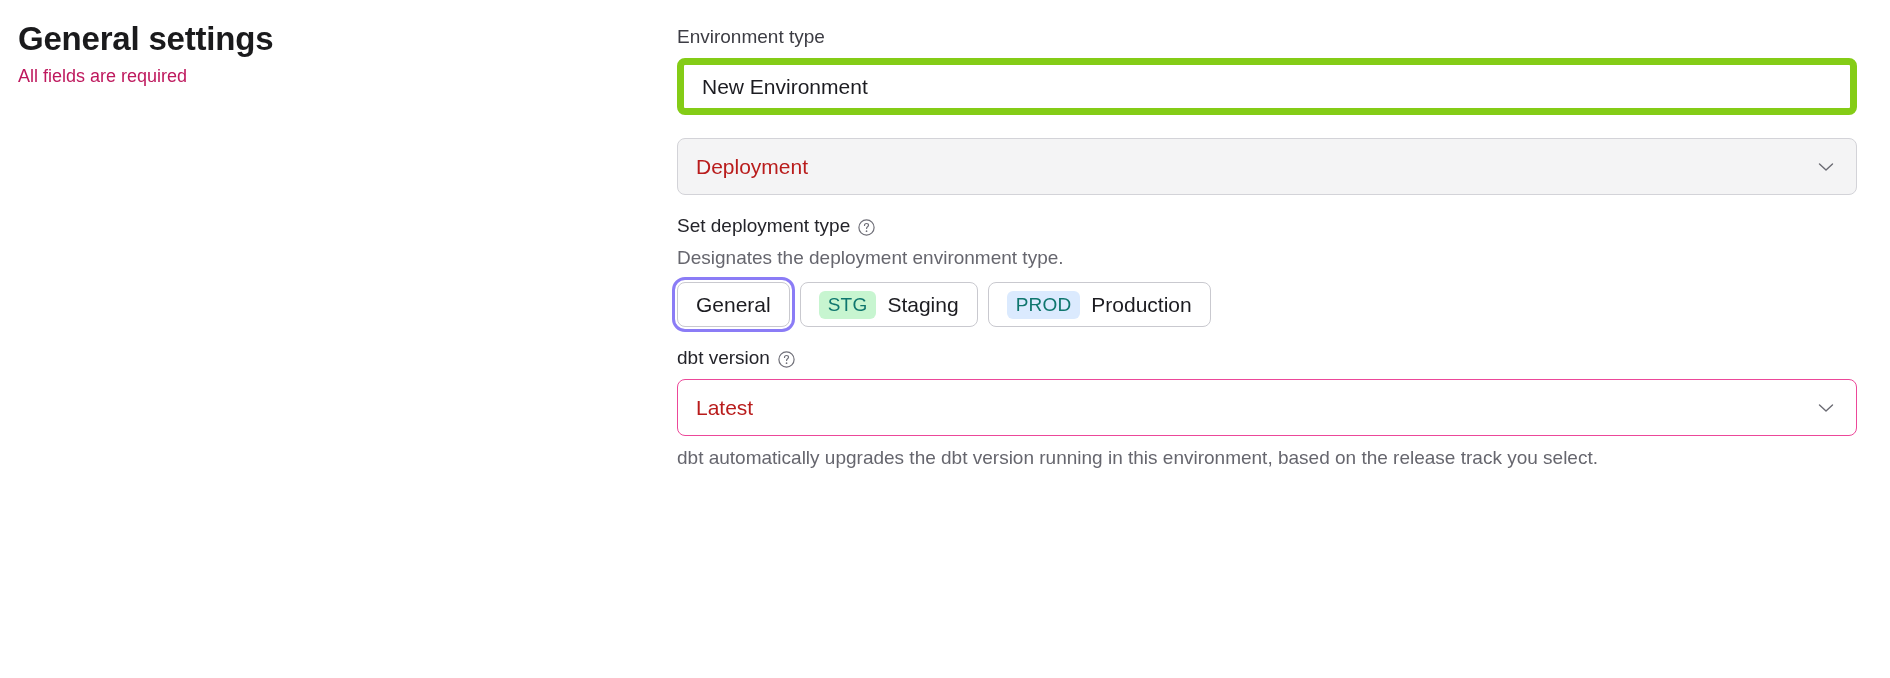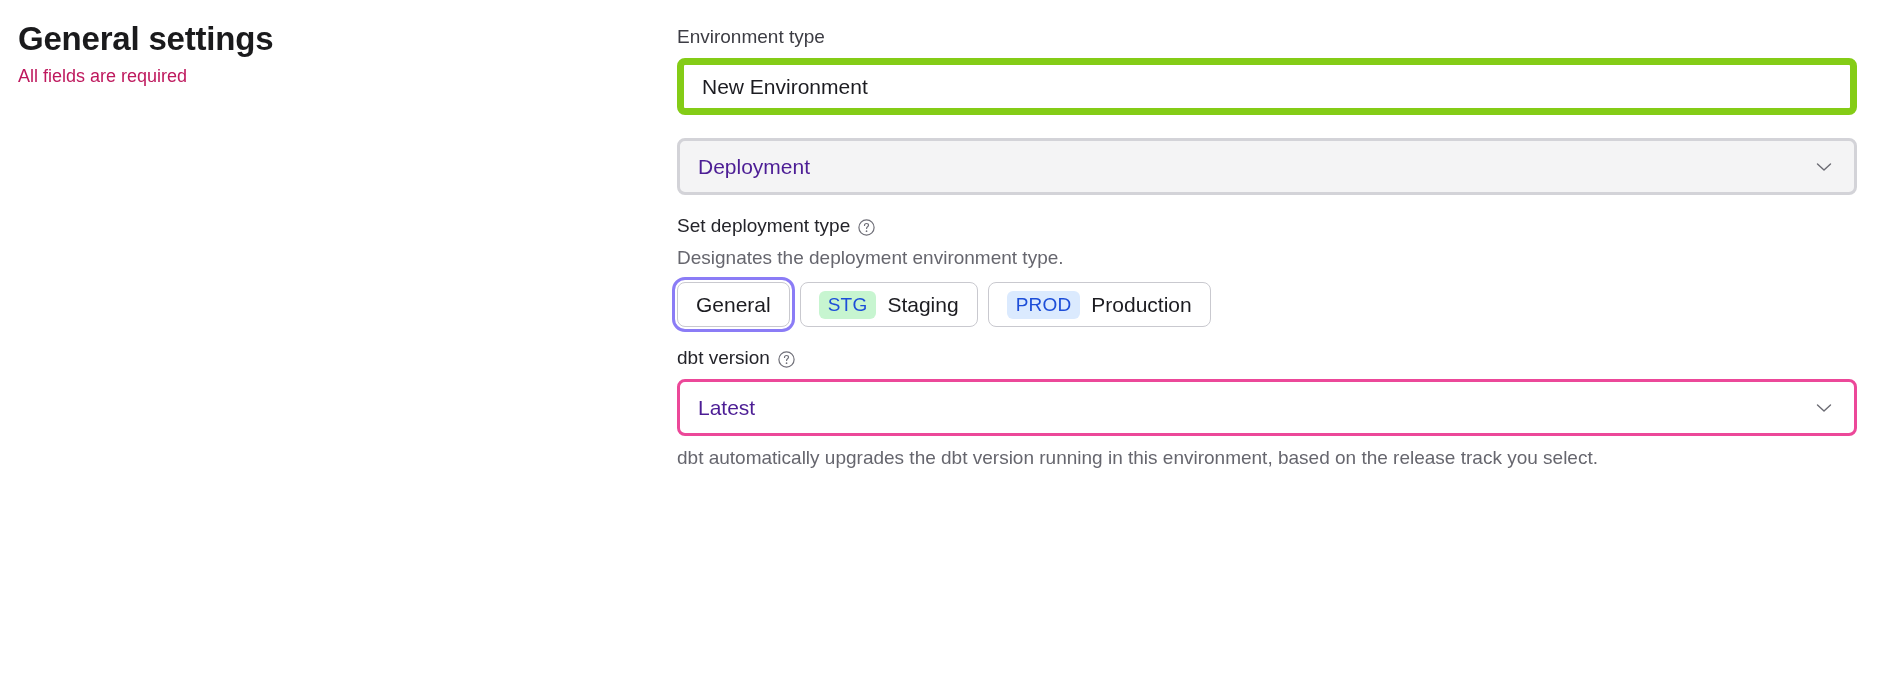--- a/index.html
+++ b/index.html
@@ -88,29 +88,29 @@
     align-items: center;
     padding: 0 18px;
     font-size: 21px;
     color: #1c1c21;
   }
 
   .select-box {
     margin-top: 8px;
     width: 100%;
     height: 57px;
-    border: 3px solid #ec4899;
+    border: 1px solid #ec4899;
     border-radius: 8px;
     background: #ffffff;
     display: flex;
     align-items: center;
     justify-content: space-between;
     padding: 0 22px 0 18px;
     font-size: 21px;
-    color: #4c1d95;
+    color: #b91c1c;
   }
 
   .select-box.disabled {
     background: #f4f4f5;
     border-color: #d3d3d8;
   }
 
   .chevron {
     width: 16px;
     height: 10px;
@@ -161,21 +161,21 @@
   .badge {
     display: inline-flex;
     align-items: center;
     justify-content: center;
     height: 28px;
     padding: 0 9px;
     border-radius: 6px;
     font-size: 19px;
     font-weight: 500;
     letter-spacing: 0.2px;
-    color: #1d4ed8;
+    color: #0f766e;
   }
 
   
   .check-row {
     margin-top: 25px;
     display: flex;
     align-items: center;
     gap: 14px;
   }
 

